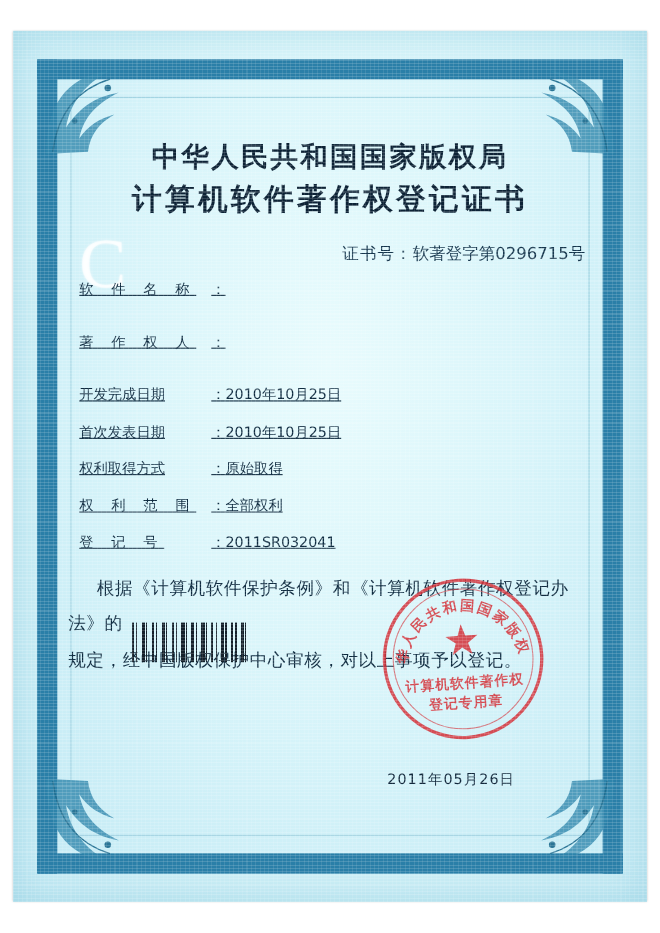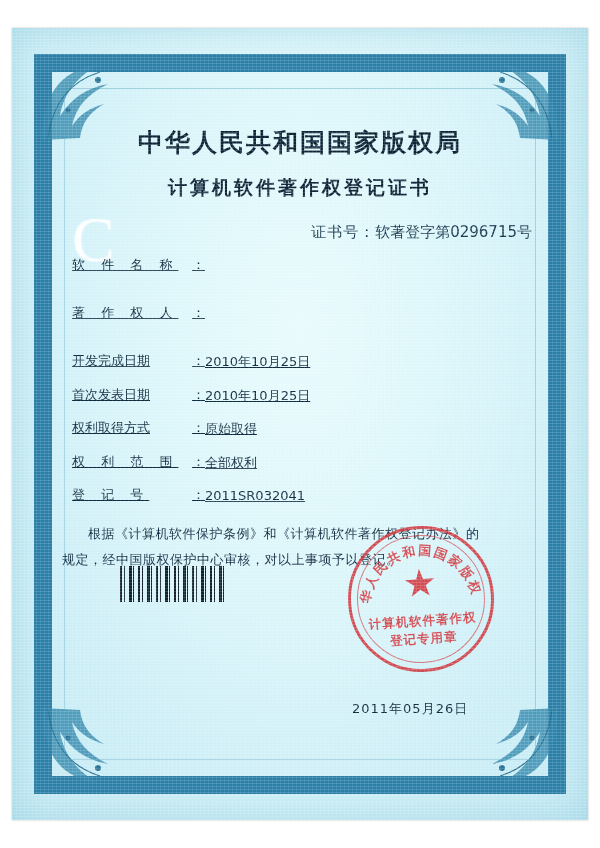--- a/index.html
+++ b/index.html
@@ -128,24 +128,24 @@
     font-weight:bold;
     font-size:25px;
     letter-spacing:2px;
     color:#0d2336;
     margin-top:18px;
   }
   .title2{
     text-align:center;
     font-family:"DejaVu Sans", sans-serif;
     font-weight:bold;
-    font-size:19px;
+    font-size:27px;
     letter-spacing:3px;
     color:#0d2336;
-    margin-top:16px;
+    margin-top:4px;
   }
   .certno{
     text-align:right;
     font-size:15px;
     color:#16364d;
     margin-top:22px;
     padding-right:6px;
     font-family:"DejaVu Sans", sans-serif;
   }
   .certno .lbl{letter-spacing:1px;}
@@ -173,23 +173,23 @@
   .row .colon{flex:0 0 10px;}
   .row .v{
     flex:1 1 auto;
     line-height:1.5;
   }
   .row .v .v2{display:block;font-family:"DejaVu Sans Mono", monospace;font-size:12px;letter-spacing:1px;}
   .gap-big{height:16px;}
 
   .para{
     margin-top:16px;
-    font-size:13px;
+    font-size:16px;
     line-height:2.05;
-    font-family:Liberation Mono, monospace;
+    font-family:Liberation Sans, sans-serif;
     color:#0f2b40;
     letter-spacing:0.5px;
   }
   .para .indent{display:inline-block;width:26px;}
 
   
   .barcode{
     position:absolute;
     left:108px;top:538px;
     width:108px;height:36px;

